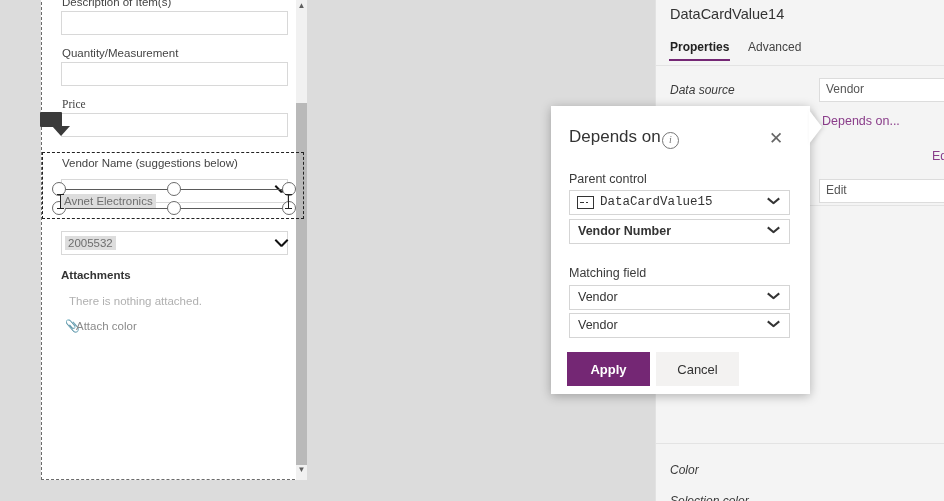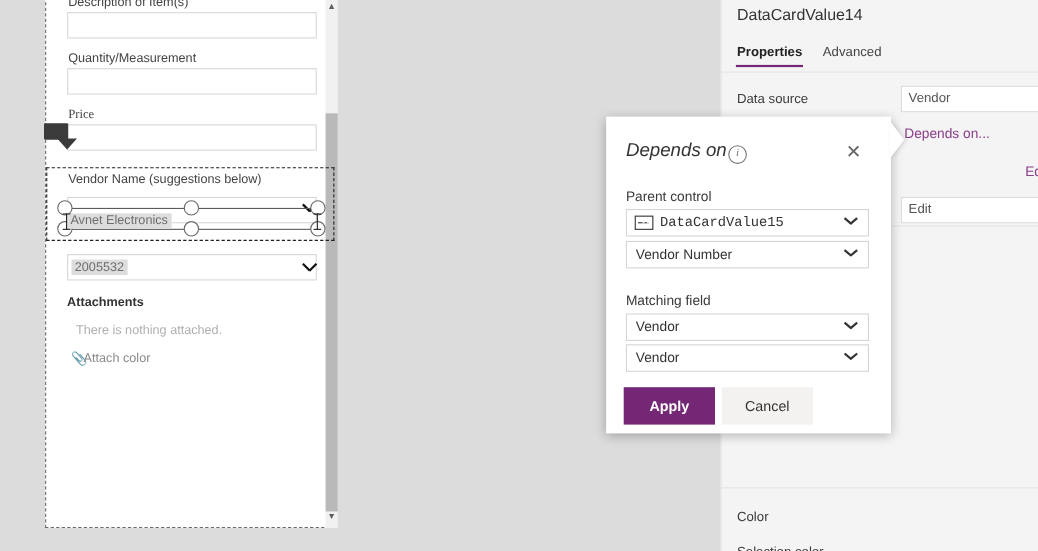--- a/index.html
+++ b/index.html
@@ -57,35 +57,35 @@
 
   
   #right-panel{position:absolute;left:655px;top:0;width:289px;height:501px;background:#f4f4f4;
      border-left:1px solid #e2e2e2;}
   #rp-title{position:absolute;left:14px;top:6px;font-size:14.5px;color:#333;}
   .rp-tab{position:absolute;top:40px;font-size:12px;color:#444;cursor:default;}
   .rp-tab.active{font-weight:bold;color:#222;}
   .rp-tab.active:after{content:"";position:absolute;left:-1px;right:-1px;bottom:-7px;height:2px;background:#742774;}
   #rp-divider{position:absolute;left:0;top:65px;width:289px;height:1px;background:#e3e3e3;}
 
-  .rp-label{position:absolute;font-size:12px;color:#3a3a3a;}
+  .rp-label{position:absolute;font-size:12px;color:#3a3a3a;font-style:italic;}
   .rp-input{position:absolute;height:24px;border:1px solid #dcdcdc;background:#fff;box-sizing:border-box;
      font-size:12px;color:#555;padding:3px 6px;}
   .rp-link{position:absolute;font-size:12.5px;color:#8a3d8a;cursor:pointer;}
 
   #rp-divider2{position:absolute;left:0;top:205px;width:289px;height:1px;background:#e3e3e3;}
   #rp-divider3{position:absolute;left:0;top:443px;width:289px;height:1px;background:#e3e3e3;}
 
   
   #dialog{position:absolute;left:551px;top:106px;width:259px;height:288px;background:#fff;
      box-shadow:0 2px 10px rgba(0,0,0,.28);}
   #dialog .beak{position:absolute;left:258px;top:4px;width:0;height:0;
      border-top:17px solid transparent;border-bottom:17px solid transparent;border-left:13px solid #fff;
      filter:drop-shadow(2px 0 2px rgba(0,0,0,.12));}
-  #dlg-title{position:absolute;left:18px;top:21px;font-size:17px;color:#333;font-style:italic;}
+  #dlg-title{position:absolute;left:18px;top:21px;font-size:17px;color:#333;}
   #dlg-info{position:absolute;left:111px;top:26px;width:15px;height:15px;border:1px solid #767676;
      border-radius:50%;color:#767676;font-size:10px;line-height:14px;text-align:center;font-style:italic;
      font-family:"Liberation Serif",serif;}
   #dlg-close{position:absolute;left:214px;top:22px;width:22px;height:22px;color:#666;font-size:17px;
      line-height:22px;text-align:center;cursor:pointer;}
   .dlg-sec{position:absolute;left:18px;font-size:12.5px;color:#3a3a3a;}
   .dlg-sel{position:absolute;left:18px;width:221px;height:25px;border:1px solid #d5d5d5;background:#fff;
      box-sizing:border-box;font-size:12.5px;color:#333;}
   .dlg-sel .txt{position:absolute;left:8px;top:4px;}
   .dlg-sel .txt.ind{left:30px;}
@@ -193,21 +193,21 @@
   <div id="dlg-close">✕</div>
 
   <div class="dlg-sec" style="top:66px;">Parent control</div>
 
   <div class="dlg-sel" style="top:84px;font-family:Liberation Mono, monospace;">
     <span class="ctrl-ico"></span>
     <span class="txt ind">DataCardValue15</span>
     <span class="dchev"></span>
   </div>
 
-  <div class="dlg-sel" style="top:113px;">
+  <div class="dlg-sel" style="top:113px;font-weight:bold;">
     <span class="txt">Vendor Number</span>
     <span class="dchev"></span>
   </div>
 
   <div class="dlg-sec" style="top:160px;">Matching field</div>
 
   <div class="dlg-sel" style="top:179px;">
     <span class="txt">Vendor</span>
     <span class="dchev"></span>
   </div>

